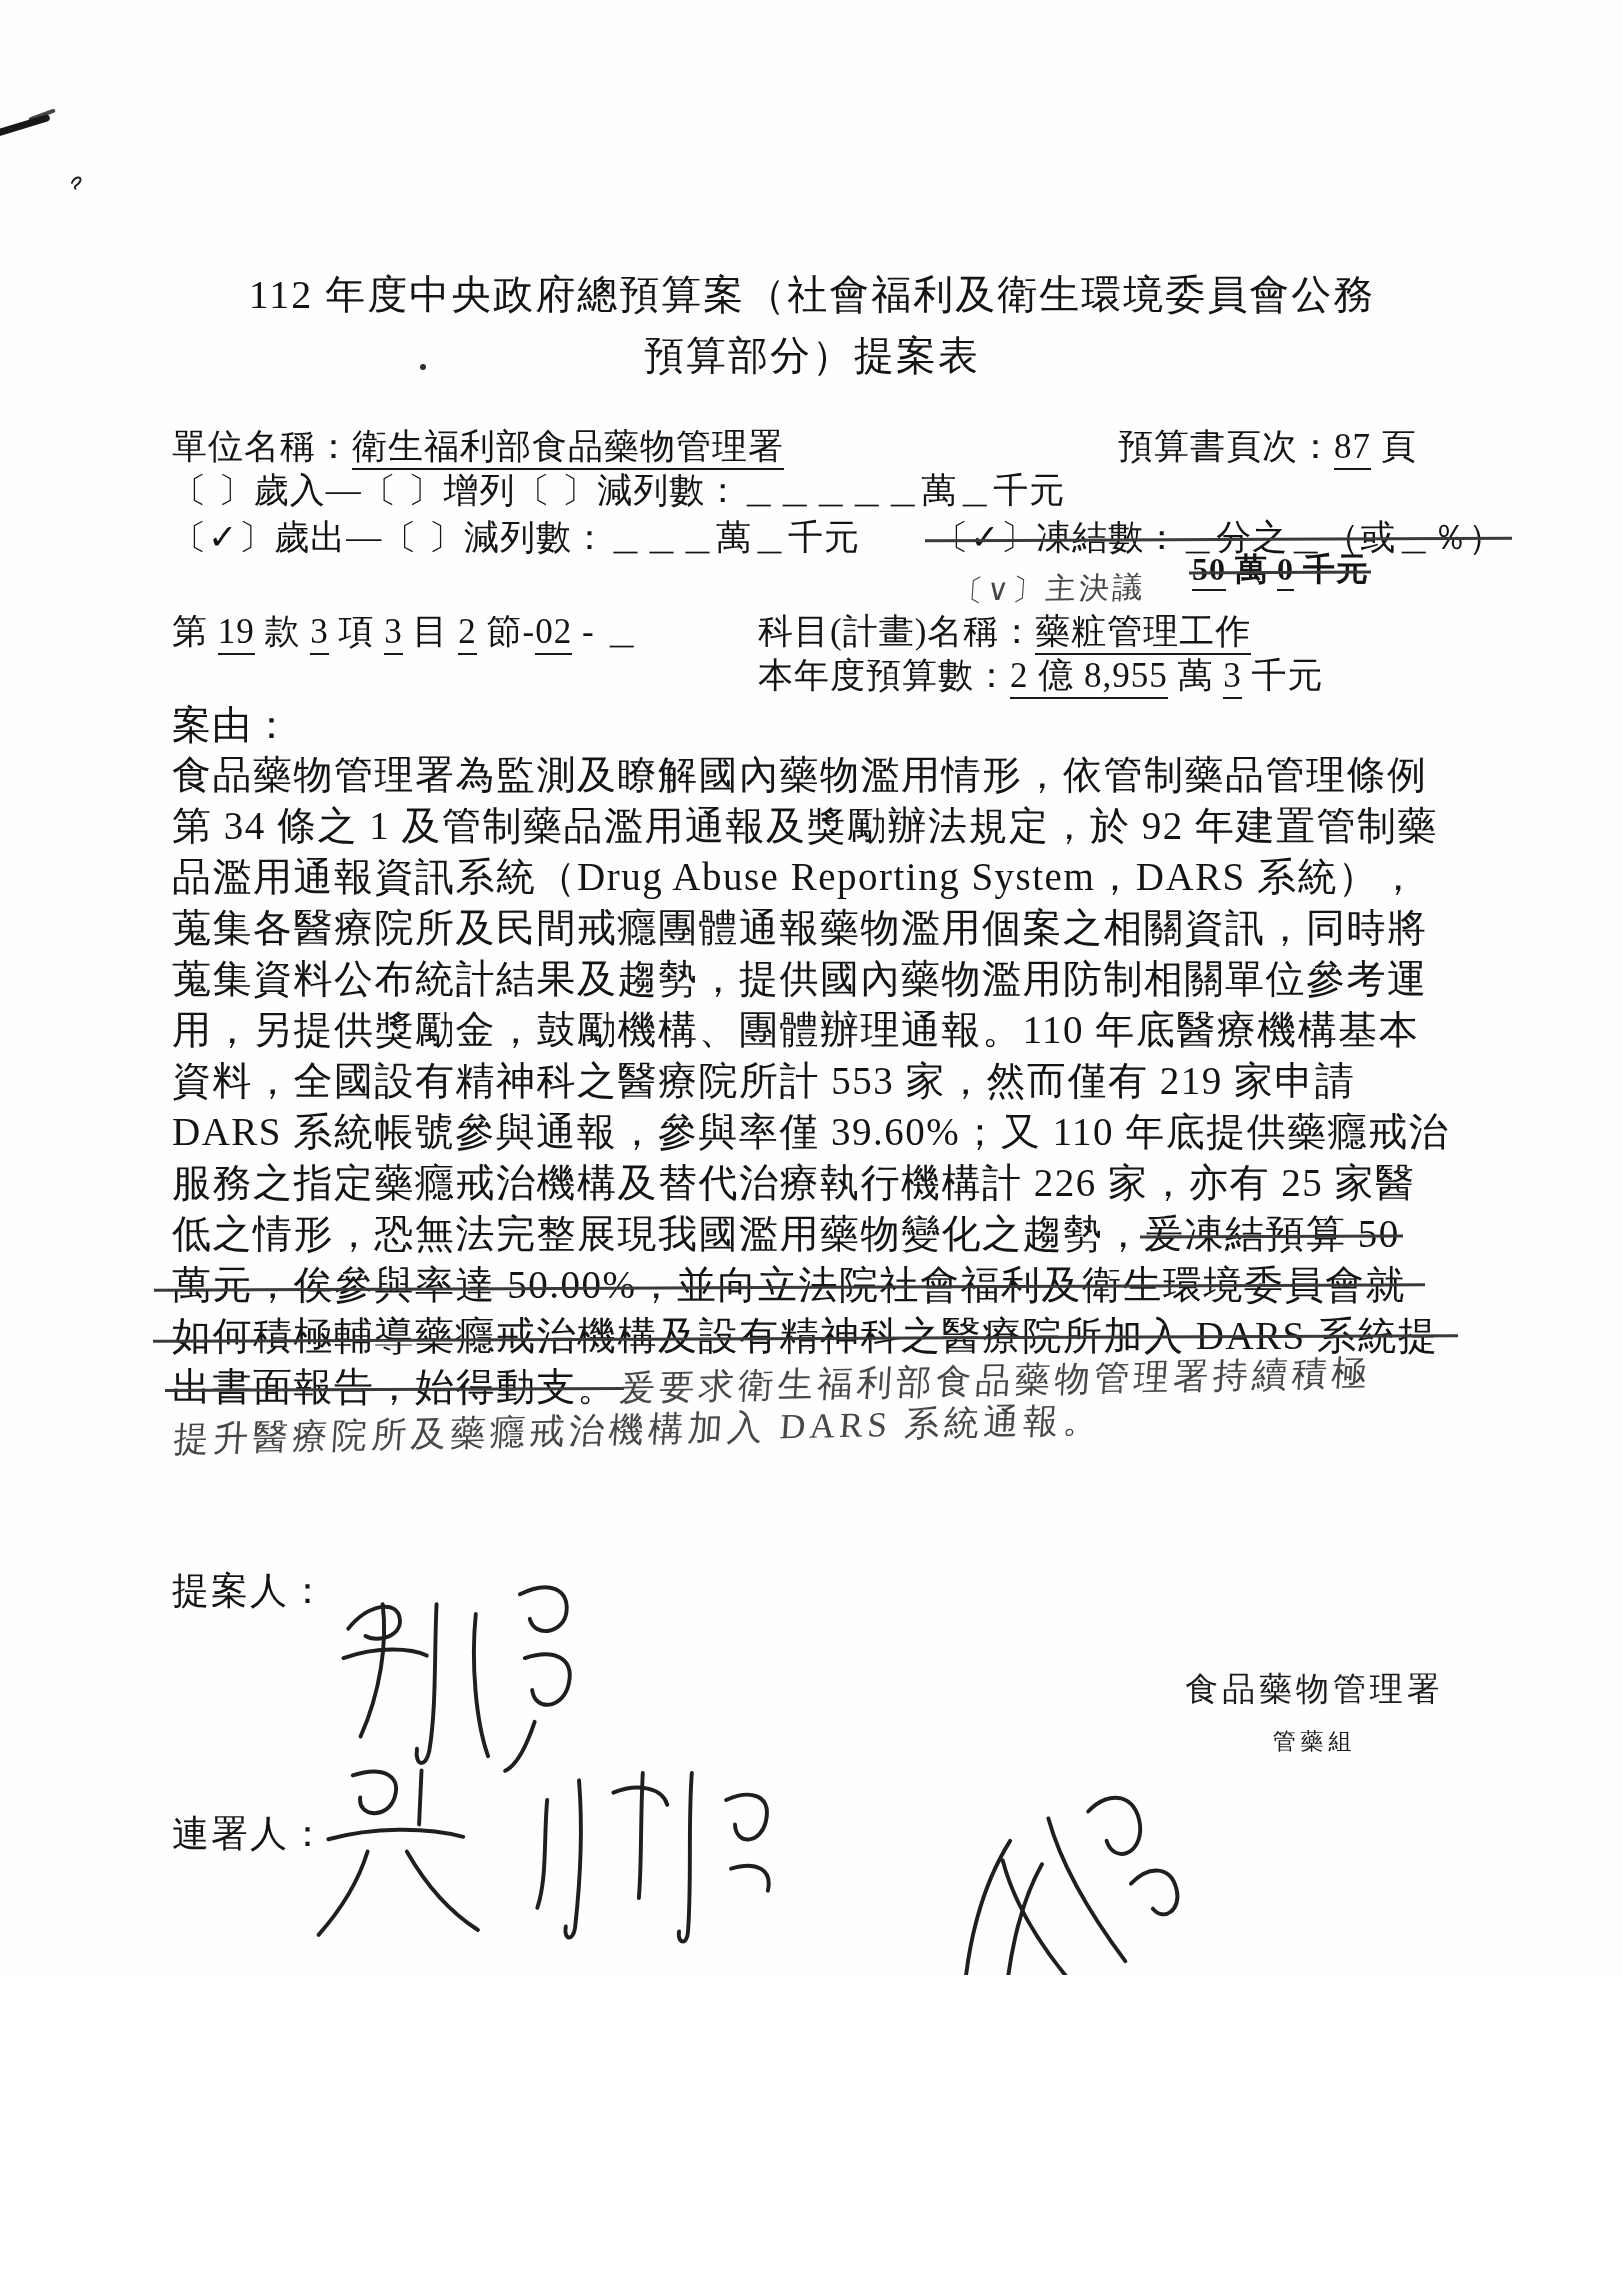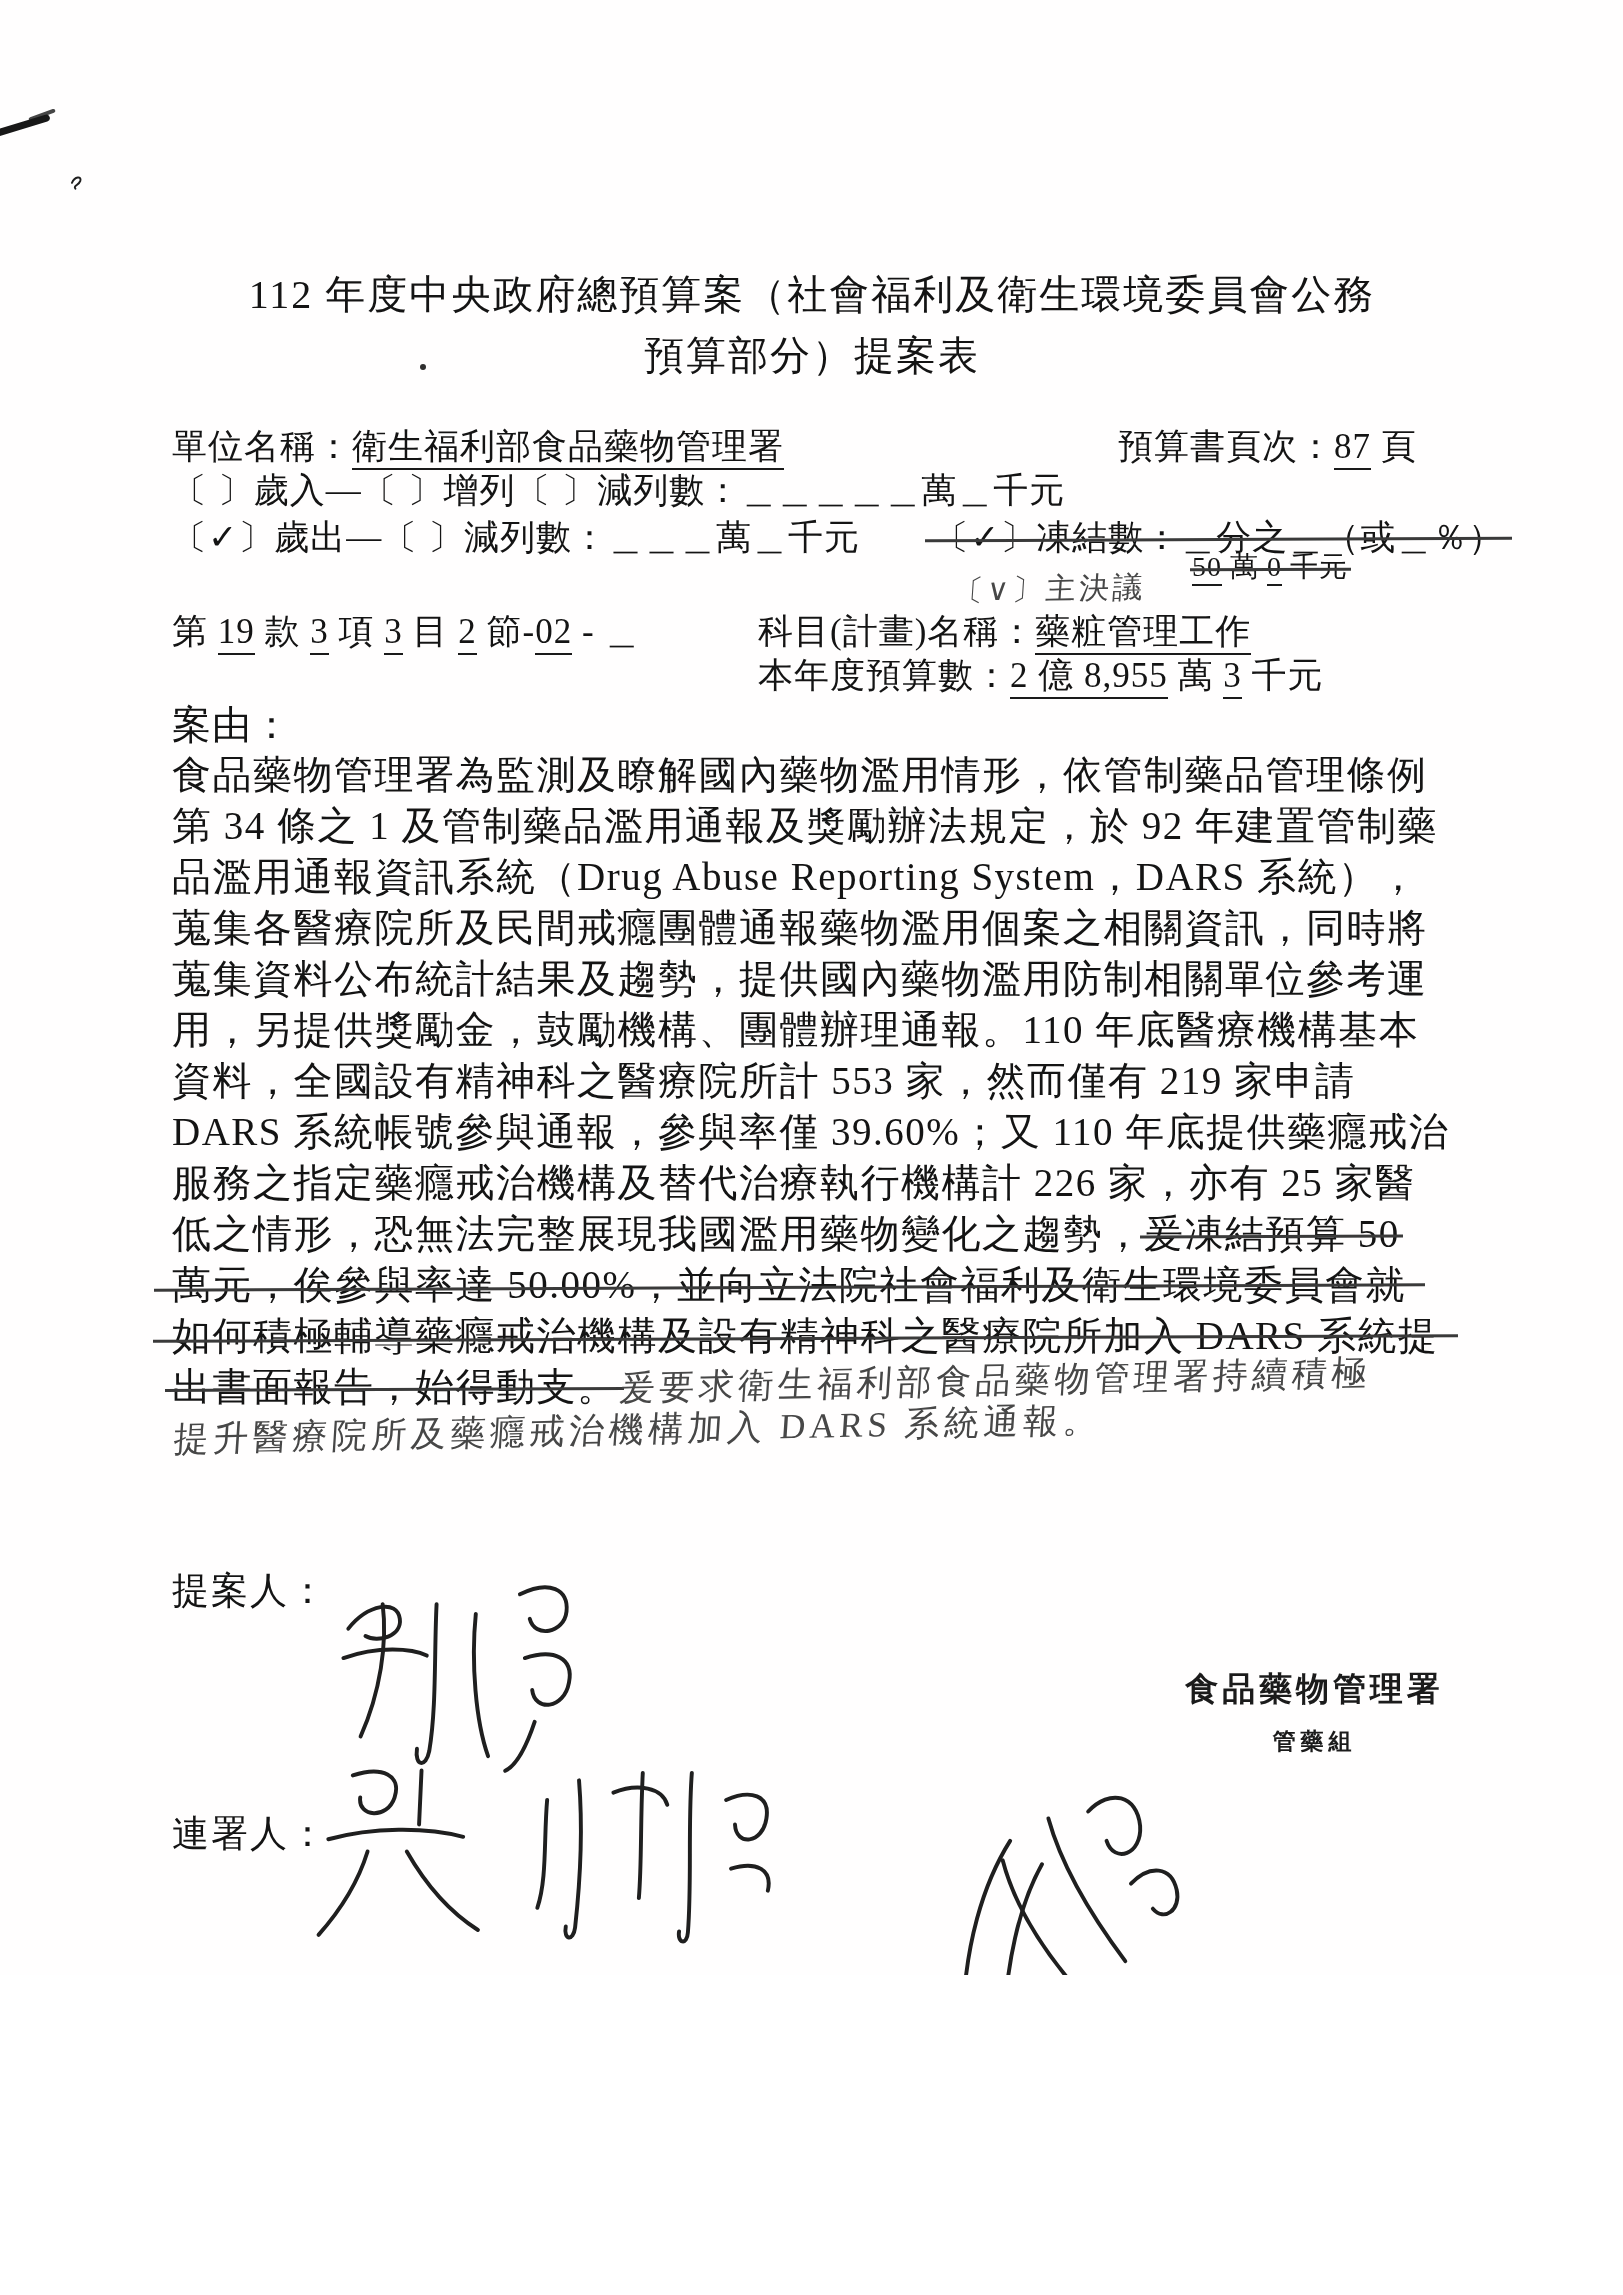--- a/index.html
+++ b/index.html
@@ -25,21 +25,21 @@
   .hand{
     color:#474747;display:inline-block;
     transform:skewX(-5deg) rotate(-1.2deg);transform-origin:left bottom;
     letter-spacing:3.4px;
   }
   .case-label{font-size:39px;letter-spacing:1px;}
   .case-body{top:749px;left:172px;font-size:39px;letter-spacing:1.5px;}
   .case-line{height:51px;line-height:51px;white-space:nowrap;}
   .case-line .hand{font-size:0.90em;letter-spacing:4.4px;}
   .sig-label{font-size:37px;letter-spacing:2px;}
-  .stamp{width:353px;text-align:center;font-weight:700;color:#1b1b1b;}
+  .stamp{width:353px;text-align:center;font-weight:400;color:#1b1b1b;}
   .stamp .s1{font-size:33px;letter-spacing:3.9px;}
   .stamp .s2{font-size:23px;letter-spacing:4.9px;margin-top:13.7px;}
   svg.sig{position:absolute;overflow:visible;}
   svg.sig path, svg.sig ellipse{fill:none;stroke:#1f1f1f;stroke-width:8;stroke-linecap:round;stroke-linejoin:round;}
   .mark-text{color:#2a2a2a;}
   .hline{position:absolute;background:#414141;height:2.9px;border-radius:1.5px;}
   .speck{position:absolute;border-radius:50%;}
   .streak{position:absolute;background:#181818;border-radius:3.9px;}
 </style>
 </head>
@@ -63,21 +63,21 @@
   <div class="abs formrow" style="left:172px;top:423px;"><span>單位名稱：</span><span class="u">衛生福利部食品藥物管理署</span></div>
   <div class="abs formrow" style="left:1118px;top:423px;"><span>預算書頁次：</span><span class="u">87</span><span> 頁</span></div>
 
   
   <div class="abs formrow" style="left:172px;top:467px;"><span>〔 〕歲入—〔 〕增列〔 〕減列數：＿＿＿＿＿萬＿千元</span></div>
   <div class="abs formrow" style="left:172px;top:514px;"><span>〔✓〕歲出—〔 〕減列數：＿＿＿萬＿千元</span></div>
   <div class="abs formrow" style="left:934px;top:514px;"><span class="strike">〔✓〕凍結數：＿分之＿（或＿％）</span></div>
 
   
   <div class="abs" style="left:952px;top:571px;font-size:30px;"><span class="hand">〔∨〕主決議</span></div>
-  <div class="abs strike" style="left:1192px;top:548px;font-size:28px;font-weight:400;letter-spacing:1px;"><span class="u">50</span><span> 萬 </span><span class="u">0</span><span> 千元</span></div>
+  <div class="abs strike" style="left:1192px;top:548px;font-size:32px;font-weight:700;letter-spacing:1px;"><span class="u">50</span><span> 萬 </span><span class="u">0</span><span> 千元</span></div>
 
   
   <div class="abs formrow" style="left:172px;top:608px;"><span>第 </span><span class="u">19</span><span> 款 </span><span class="u">3</span><span> 項 </span><span class="u">3</span><span> 目 </span><span class="u">2</span><span> 節-</span><span class="u">02</span><span> - ＿</span></div>
   <div class="abs formrow" style="left:758px;top:608px;"><span>科目(計畫)名稱：</span><span class="u">藥粧管理工作</span></div>
   <div class="abs formrow" style="left:758px;top:652px;"><span>本年度預算數：</span><span class="u">2 億 8,955</span><span> 萬 </span><span class="u">3</span><span> 千元</span></div>
 
   
   <div class="abs case-label" style="left:172px;top:698px;">案由：</div>
   <div class="abs case-body">
       <div class="case-line"><span>食品藥物管理署為監測及瞭解國內藥物濫用情形，依管制藥品管理條例</span></div>

